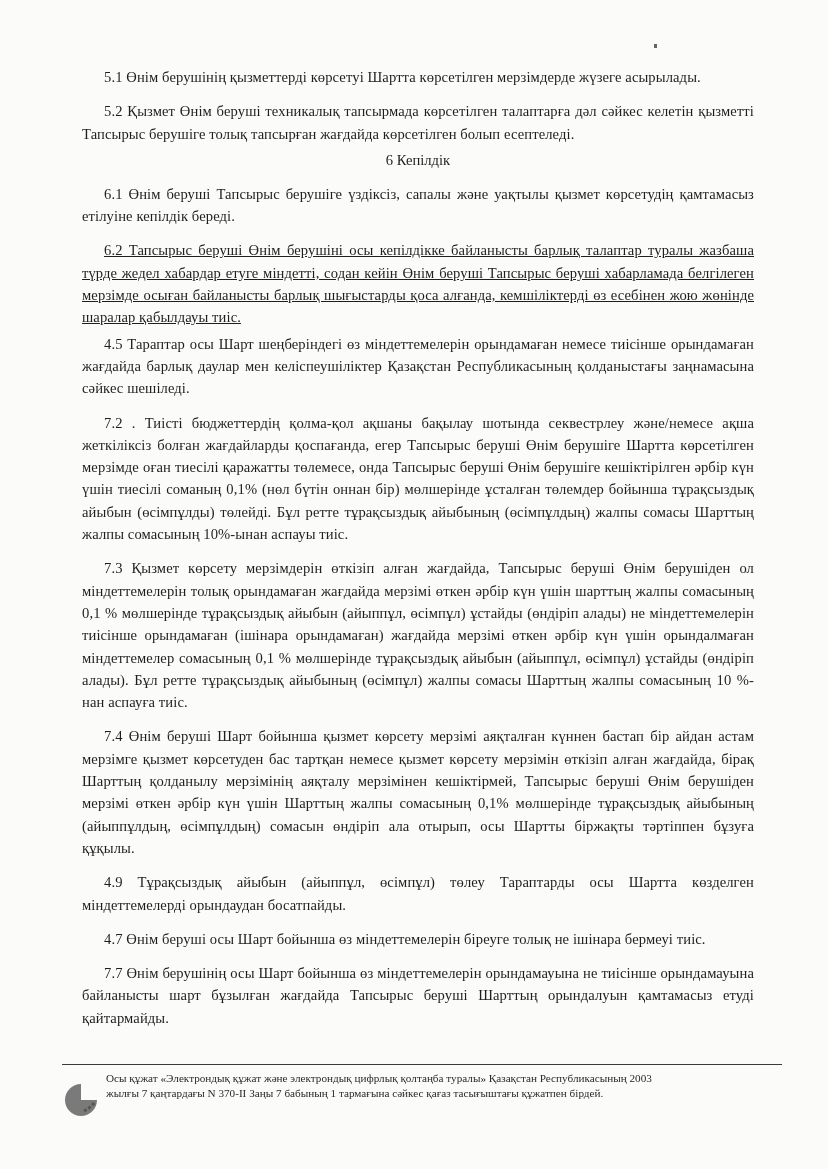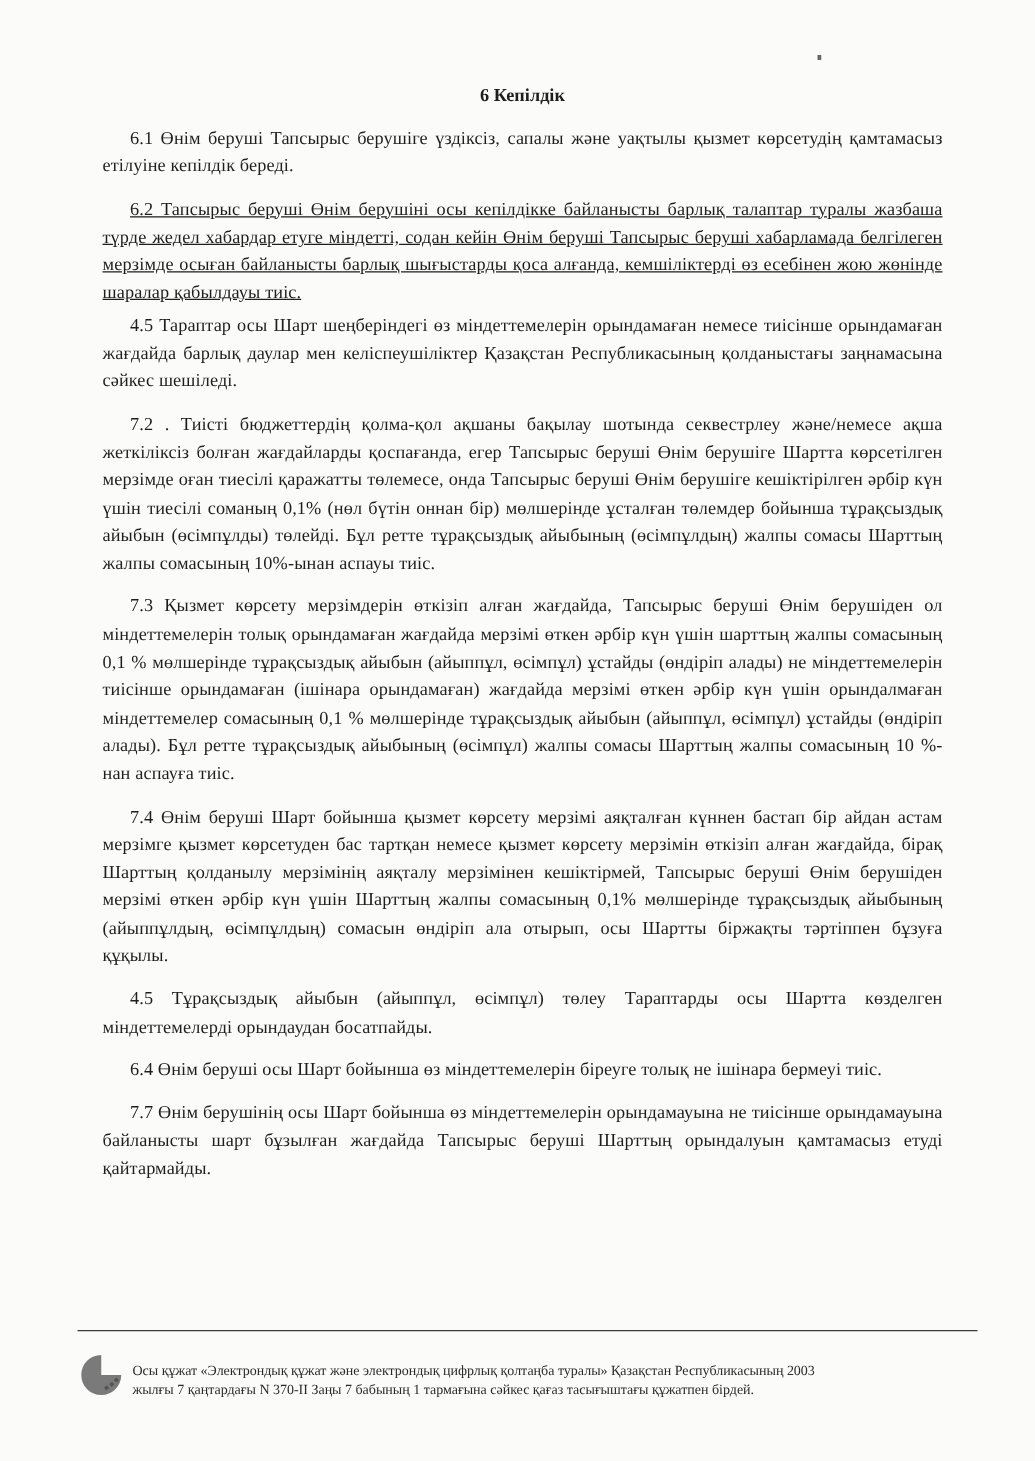--- a/index.html
+++ b/index.html
@@ -18,35 +18,35 @@
     }
     .para {
       font-size: 14.6px;
       line-height: 22.3px;
       text-align: justify;
       text-indent: 22px;
       margin: 0 0 12px 0;
       letter-spacing: 0.1px;
     }
     .heading {
-      font-weight: bold;
+      font-weight: normal;
       font-size: 14.6px;
       line-height: 22px;
       text-align: center;
       margin: 0 0 12px 0;
     }
     .footer {
       position: absolute;
       left: 62px; top: 1064px;
       width: 720px;
       border-top: 1.5px solid #3a3a3a;
     }
     .footer-inner {
       display: flex;
-      align-items: flex-end;
+      align-items: flex-start;
       padding-top: 6px;
     }
     .seal {
       width: 38px; height: 38px;
       margin-top: 10px;
       margin-right: 6px;
       flex: none;
     }
     .footer-text {
       font-size: 11.2px;
@@ -58,31 +58,33 @@
       position: absolute;
       background: #666;
     }
   </style>
 </head>
 <body>
 
 <div class="speck" style="left:654px;top:44px;width:3px;height:4px;"></div>
 
 <div class="page">
+  <p class="para">5.1 Өнім берушінің қызметтерді көрсетуі Шартта көрсетілген мерзімдерде жүзеге асырылады.</p>
+  <p class="para" style="margin-bottom:4px;">5.2 Қызмет Өнім беруші техникалық тапсырмада көрсетілген талаптарға дәл сәйкес келетін қызметті Тапсырыс берушіге толық тапсырған жағдайда көрсетілген болып есептеледі.</p>
 
   <div class="heading">6 Кепілдік</div>
   <p class="para">6.1 Өнім беруші Тапсырыс берушіге үздіксіз, сапалы және уақтылы қызмет көрсетудің қамтамасыз етілуіне кепілдік береді.</p>
   <p class="para" style="margin-bottom:4px;text-decoration:underline;">6.2 Тапсырыс беруші Өнім берушіні осы кепілдікке байланысты барлық талаптар туралы жазбаша түрде жедел хабардар етуге міндетті, содан кейін Өнім беруші Тапсырыс беруші хабарламада белгілеген мерзімде осыған байланысты барлық шығыстарды қоса алғанда, кемшіліктерді өз есебінен жою жөнінде шаралар қабылдауы тиіс.</p>
 
   <p class="para">4.5 Тараптар осы Шарт шеңберіндегі өз міндеттемелерін орындамаған немесе тиісінше орындамаған жағдайда барлық даулар мен келіспеушіліктер Қазақстан Республикасының қолданыстағы заңнамасына сәйкес шешіледі.</p>
   <p class="para">7.2 . Тиісті бюджеттердің қолма-қол ақшаны бақылау шотында секвестрлеу және/немесе ақша жеткіліксіз болған жағдайларды қоспағанда, егер Тапсырыс беруші Өнім берушіге Шартта көрсетілген мерзімде оған тиесілі қаражатты төлемесе, онда Тапсырыс беруші Өнім берушіге кешіктірілген әрбір күн үшін тиесілі соманың 0,1% (нөл бүтін оннан бір) мөлшерінде ұсталған төлемдер бойынша тұрақсыздық айыбын (өсімпұлды) төлейді. Бұл ретте тұрақсыздық айыбының (өсімпұлдың) жалпы сомасы Шарттың жалпы сомасының 10%-ынан аспауы тиіс.</p>
   <p class="para">7.3 Қызмет көрсету мерзімдерін өткізіп алған жағдайда, Тапсырыс беруші Өнім берушіден ол міндеттемелерін толық орындамаған жағдайда мерзімі өткен әрбір күн үшін шарттың жалпы сомасының 0,1 % мөлшерінде тұрақсыздық айыбын (айыппұл, өсімпұл) ұстайды (өндіріп алады) не міндеттемелерін тиісінше орындамаған (ішінара орындамаған) жағдайда мерзімі өткен әрбір күн үшін орындалмаған міндеттемелер сомасының 0,1 % мөлшерінде тұрақсыздық айыбын (айыппұл, өсімпұл) ұстайды (өндіріп алады). Бұл ретте тұрақсыздық айыбының (өсімпұл) жалпы сомасы Шарттың жалпы сомасының 10 %-нан аспауға тиіс.</p>
   <p class="para">7.4 Өнім беруші Шарт бойынша қызмет көрсету мерзімі аяқталған күннен бастап бір айдан астам мерзімге қызмет көрсетуден бас тартқан немесе қызмет көрсету мерзімін өткізіп алған жағдайда, бірақ Шарттың қолданылу мерзімінің аяқталу мерзімінен кешіктірмей, Тапсырыс беруші Өнім берушіден мерзімі өткен әрбір күн үшін Шарттың жалпы сомасының 0,1% мөлшерінде тұрақсыздық айыбының (айыппұлдың, өсімпұлдың) сомасын өндіріп ала отырып, осы Шартты біржақты тәртіппен бұзуға құқылы.</p>
-  <p class="para">4.5 Тұрақсыздық айыбын (айыппұл, өсімпұл) төлеу Тараптарды осы Шартта көзделген міндеттемелерді орындаудан босатпайды.</p>
-  <p class="para">6.4 Өнім беруші осы Шарт бойынша өз міндеттемелерін біреуге толық не ішінара бермеуі тиіс.</p>
+  <p class="para">4.9 Тұрақсыздық айыбын (айыппұл, өсімпұл) төлеу Тараптарды осы Шартта көзделген міндеттемелерді орындаудан босатпайды.</p>
+  <p class="para">4.7 Өнім беруші осы Шарт бойынша өз міндеттемелерін біреуге толық не ішінара бермеуі тиіс.</p>
   <p class="para">7.7 Өнім берушінің осы Шарт бойынша өз міндеттемелерін орындамауына не тиісінше орындамауына байланысты шарт бұзылған жағдайда Тапсырыс беруші Шарттың орындалуын қамтамасыз етуді қайтармайды.</p>
 </div>
 
 <div class="footer">
   <div class="footer-inner">
     <span class="seal">
       <svg width="38" height="38" viewBox="0 0 38 38">
         <path d="M19 3 A16 16 0 1 0 35 19 L19 19 Z" fill="#7a7a7a"></path>
         <path d="M22 30 Q28 27 33 21" stroke="#555" stroke-width="3" fill="none" stroke-dasharray="3 2"></path>
       </svg>

